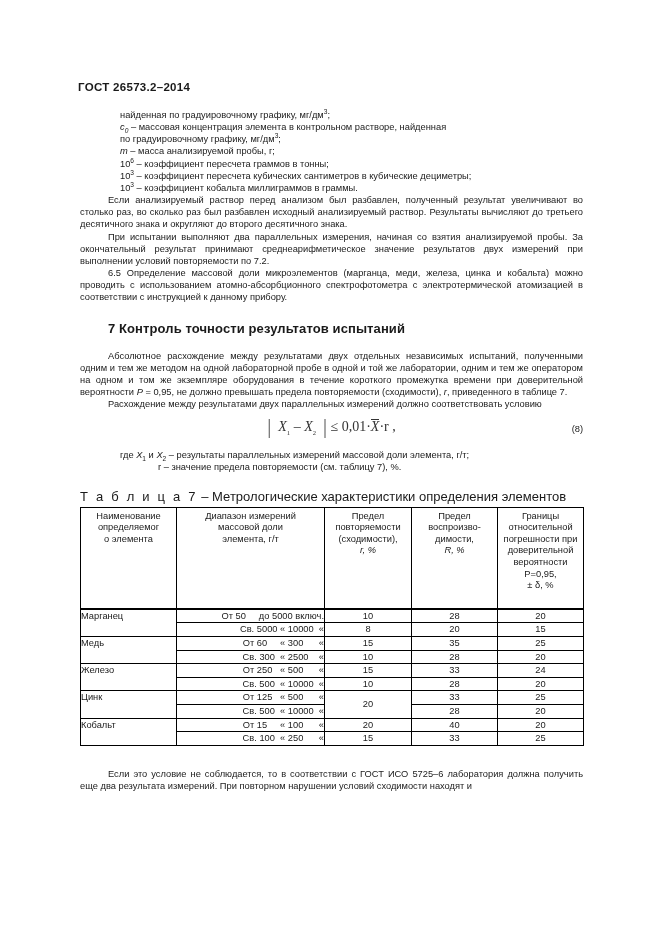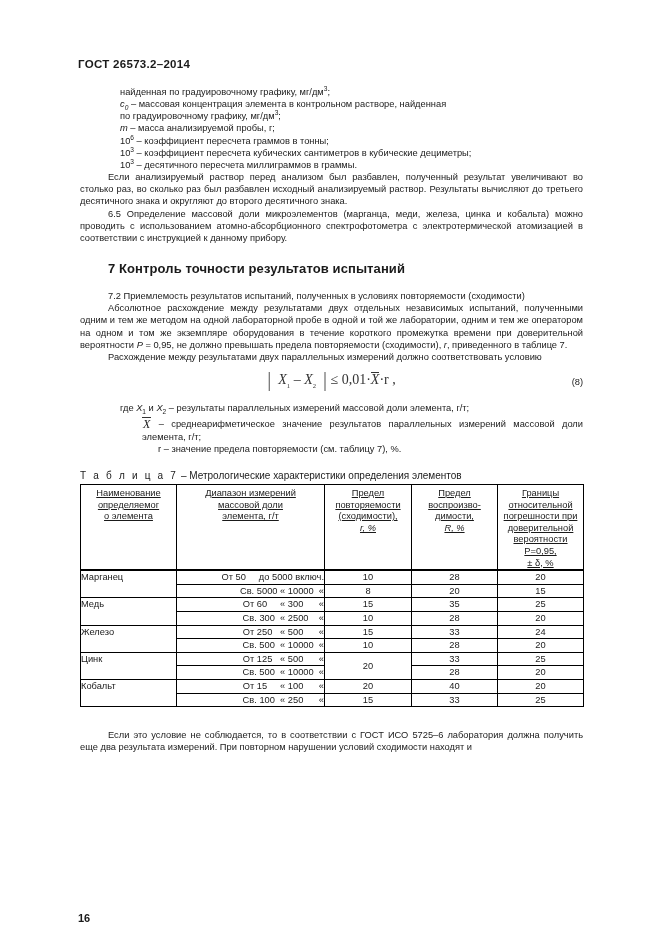--- a/index.html
+++ b/index.html
@@ -14,20 +14,21 @@
     color: #1a1a1a;
     position: relative;
     overflow: hidden;
   }
   .page {
     position: relative;
     width: 661px;
     height: 897px;
     box-sizing: border-box;
     padding: 0;
+    margin-top: 23px;
   }
   .header-line {
     position: absolute;
     top: 58px;
     left: 78px;
     font-size: 11.5px;
     font-weight: bold;
     letter-spacing: 0.3px;
   }
   .content {
@@ -120,44 +121,43 @@
     font-family: "Liberation Serif", serif;
     font-style: italic;
     font-size: 12px;
     line-height: 1.05;
     padding: 0 1px;
     vertical-align: -1px;
   }
 
   
   .table-caption {
-    font-size: 10px;
+    font-size: 13px;
     margin: 15px 0 3px 0;
   }
   .table-caption .sp {
     letter-spacing: 2.2px;
   }
   table.mt {
     border-collapse: collapse;
     width: 503px;
     font-size: 9.3px;
     table-layout: fixed;
   }
   table.mt th, table.mt td {
     border: 1px solid #000;
     padding: 0;
     vertical-align: top;
     font-weight: normal;
   }
   table.mt thead th {
     text-align: center;
-    padding: 3px 2px 0 2px;
+    padding: 3px 2px 16px 2px;
     line-height: 11.6px;
     border-bottom: 2px solid #000;
-    text-decoration: underline;
   }
   .hdr-l1 { display:block; }
   td.el {
     padding: 2px 0 2px 4px;
     text-align: left;
     line-height: 12.6px;
   }
   td.rng {
     padding: 2px 0 2px 6px;
     text-align: right;
@@ -191,48 +191,47 @@
 
   <div class="content">
 
     <div>
       <p class="sub-nb"><span>найденная по градуировочному графику, мг/дм</span><sup>3</sup><span>;</span></p>
       <p class="sub-nb"><span class="ital">c</span><sub class="ital">0</sub><span> – массовая концентрация элемента в контрольном растворе, найденная</span></p>
       <p class="sub-nb"><span>по градуировочному графику, мг/дм</span><sup>3</sup><span>;</span></p>
       <p class="sub-nb"><span class="ital">m</span><span> – масса анализируемой пробы, г;</span></p>
       <p class="sub-nb"><span>10</span><sup>6</sup><span> – коэффициент пересчета граммов в тонны;</span></p>
       <p class="sub-nb"><span>10</span><sup>3</sup><span> – коэффициент пересчета кубических сантиметров в кубические дециметры;</span></p>
-      <p class="sub-nb"><span>10</span><sup>3</sup><span> – десятичного пересчета миллиграммов в граммы.</span></p>
+      <p class="sub-nb"><span>10</span><sup>3</sup><span> – коэффициент кобальта миллиграммов в граммы.</span></p>
     </div>
 
     <p class="indent">Если анализируемый раствор перед анализом был разбавлен, полученный результат увеличивают во столько раз, во сколько раз был разбавлен исходный анализируемый раствор. Результаты вычисляют до третьего десятичного знака и округляют до второго десятичного знака.</p>
+    <p class="indent">При испытании выполняют два параллельных измерения, начиная со взятия анализируемой пробы. За окончательный результат принимают среднеарифметическое значение результатов двух измерений при выполнении условий повторяемости по 7.2.</p>
     <p class="indent">6.5 Определение массовой доли микроэлементов (марганца, меди, железа, цинка и кобальта) можно проводить с использованием атомно-абсорбционного спектрофотометра с электротермической атомизацией в соответствии с инструкцией к данному прибору.</p>
 
     <h2 class="section">7 Контроль точности результатов испытаний</h2>
 
     <div class="gap-m"></div>
 
-    <p class="indent">7.2 Приемлемость результатов испытаний, полученных в условиях повторяемости (сходимости)</p>
     <p class="indent"><span>Абсолютное расхождение между результатами двух отдельных независимых испытаний, полученными одним и тем же методом на одной лабораторной пробе в одной и той же лаборатории, одним и тем же оператором на одном и том же экземпляре оборудования в течение короткого промежутка времени при доверительной вероятности </span><span class="ital">P</span><span> = 0,95, не должно превышать предела повторяемости (сходимости), </span><span class="ital">r</span><span>, приведенного в таблице 7.</span></p>
     <p class="indent">Расхождение между результатами двух параллельных измерений   должно соответствовать условию</p>
 
     <div class="formula-row">
       <div class="formula">
         <span class="vbar">|</span>&nbsp;
         <span class="var">X</span><sub>1</sub>
         <span>–</span>
         <span class="var">X</span><sub>2</sub>&nbsp;
         <span class="vbar">|</span>
         <span>≤ 0,01·</span><span class="ovl">X</span><span>·r ,</span>
       </div>
       <div class="eqnum">(8)</div>
     </div>
 
     <p class="sub-nb"><span>где  </span><span class="ital">X</span><sub>1</sub><span> и </span><span class="ital">X</span><sub>2</sub><span> – результаты параллельных измерений массовой доли элемента, г/т;</span></p>
-    <p style="padding-left:62px; text-align:justify; margin-top:3px;"><span class="xbar-inline">X</span><span> – среднеарифметическое значение результатов параллельных измерений массовой доли элемента, г/т;</span></p>
     <p class="sub-nb" style="padding-left:78px;">r – значение предела повторяемости (см. таблицу 7), %.</p>
 
     <div class="table-caption"><span class="sp">Т а б л и ц а  7</span><span> – Метрологические характеристики определения элементов</span></div>
 
     <table class="mt">
       <colgroup>
         <col style="width:96px">
         <col style="width:148px">
         <col style="width:87px">
         <col style="width:86px">

